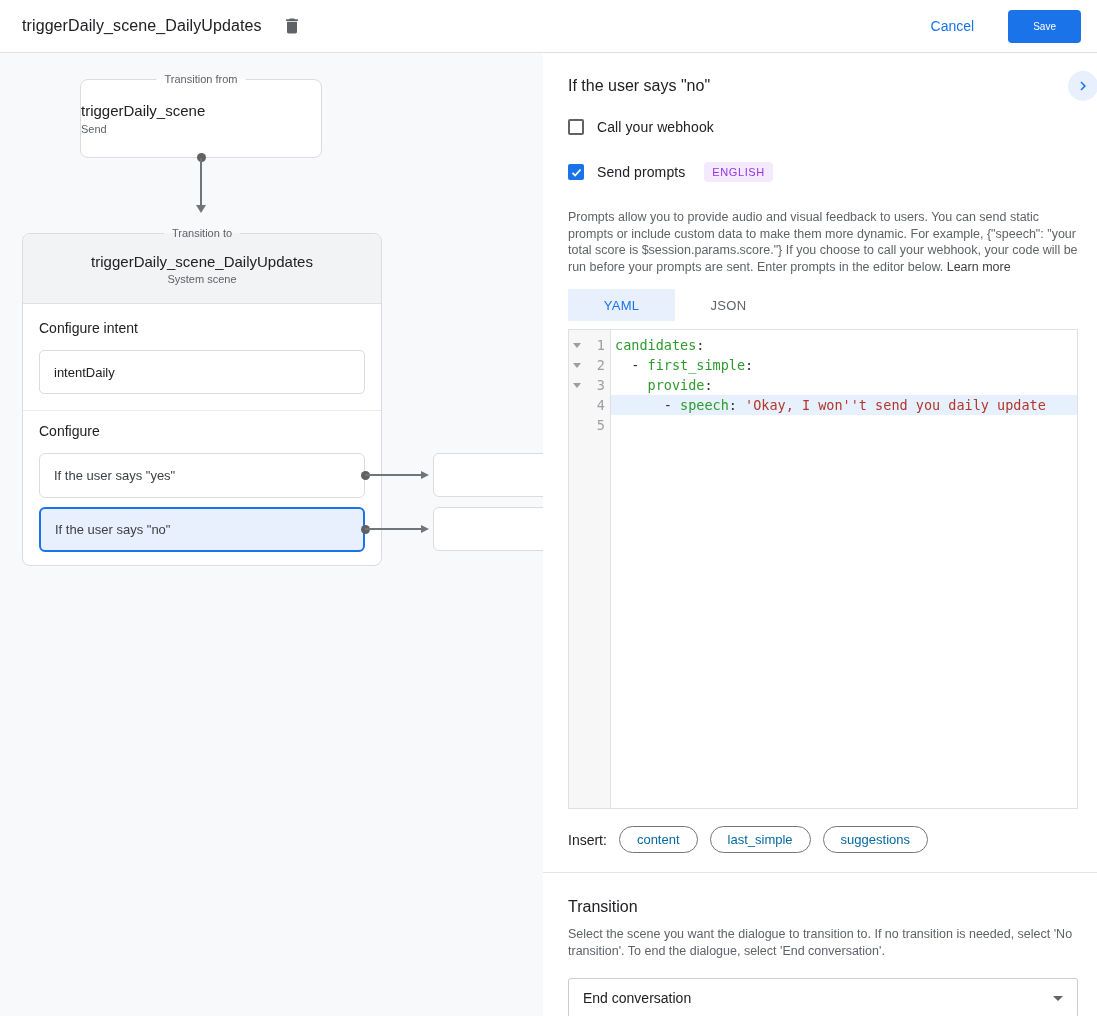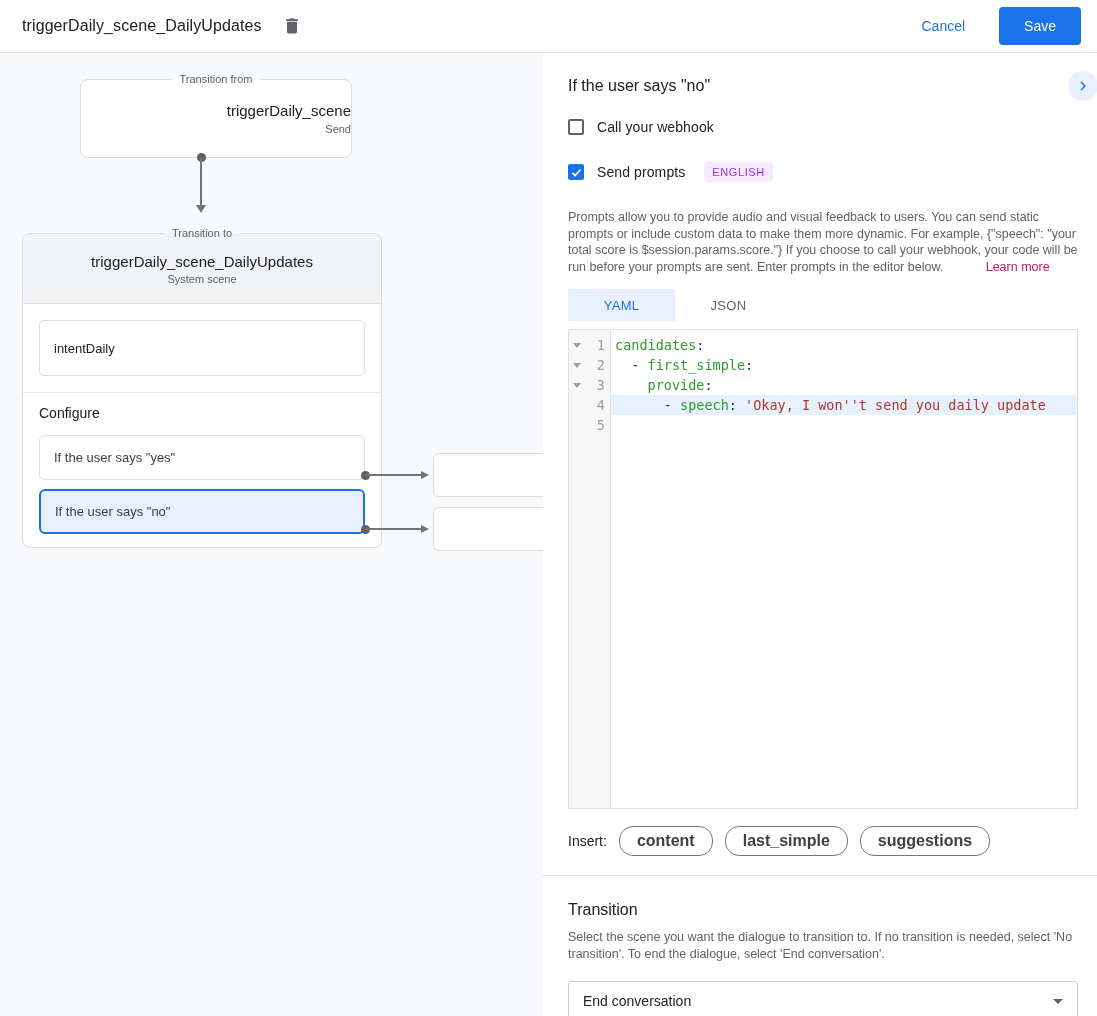--- a/index.html
+++ b/index.html
@@ -10,45 +10,45 @@
   }
   
   .topbar { height:53px; border-bottom:1px solid #e0e0e0; background:#fff;
     display:flex; align-items:center; justify-content:space-between; padding:0 16px 0 22px; }
   .topbar-left { display:flex; align-items:center; gap:18px; }
   .page-title { font-size:16px; font-weight:500; margin:0; letter-spacing:.1px; }
   .icon-btn { background:none; border:none; padding:2px; cursor:pointer; display:flex; }
   .topbar-right { display:flex; align-items:center; gap:30px; }
   .text-btn { background:none; border:none; color:#1a73e8; font-size:14px; font-weight:500;
     font-family:inherit; cursor:pointer; padding:8px 4px; }
-  .primary-btn { background:#1a73e8; color:#fff; border:none; border-radius:4px; font-size:14px;
+  .primary-btn { background:#1a73e8; color:#fff; border:none; border-radius:4px; font-size:10px;
     font-weight:500; font-family:inherit; padding:11px 25px; cursor:pointer; }
 
   .content { display:flex; height:963px; }
 
   
   .canvas { position:relative; width:543px; flex:none; background:#f8f9fa; overflow:hidden; }
   .legend { position:absolute; top:-7px; left:50%; transform:translateX(-50%); font-size:11px;
     color:#5f6368; padding:0 8px; white-space:nowrap;
     background:linear-gradient(to bottom, #f8f9fa 46%, #ffffff 46%); }
   .legend.on-gray { background:linear-gradient(to bottom, #f8f9fa 46%, #f1f3f4 46%);text-align:right; }
-  .node-from { position:absolute; left:80px; top:26px; width:272px; height:79px; background:#fff;
+  .node-from { position:absolute; left:80px; top:26px; width:242px; height:79px; background:#fff;
     border:1px solid #dadce0; border-radius:8px; display:flex; flex-direction:column;
-    align-items:flex-end; justify-content:center; gap:4px; }
+    align-items:flex-start; justify-content:center; gap:4px; }
   .node-title { font-size:15px; color:#202124; }
   .node-sub { font-size:11px; color:#5f6368; }
   .node-to { position:absolute; left:22px; top:180px; width:360px; background:#fff;
     border:1px solid #dadce0; border-radius:8px; }
   .scene-head { height:70px; background:#f1f3f4; border-bottom:1px solid #e0e0e0;
     border-radius:8px 8px 0 0; display:flex; flex-direction:column; align-items:center;
     justify-content:center; gap:3px; }
   .sec1 { padding:16px; }
   .sec2 { padding:12px 16px 13px; }
   .sec-label { font-size:14px; margin:0 0 14px; color:#202124; }
-  .intent-box { height:56px; border:1px solid #dadce0; border-radius:5px; display:flex;
+  .intent-box { height:44px; border:1px solid #dadce0; border-radius:5px; display:flex;
     align-items:center; padding:0 14px; font-size:13px; background:#fff; cursor:text; }
   .box-divider { border-top:1px solid #e8eaed; }
   .condition { height:45px; border:1px solid #dadce0; border-radius:6px; display:flex;
     align-items:center; padding:0 14px; font-size:13px; color:#3c4043; background:#fff;
     margin-bottom:9px; cursor:pointer; }
   .condition.selected { background:#e8f0fe; border:2px solid #1a73e8; }
   .dot { position:absolute; width:9px; height:9px; border-radius:50%; background:#616161; }
   .vline { position:absolute; width:2px; background:#70757a; }
   .hline { position:absolute; height:2px; background:#70757a; }
   .arrow-down { position:absolute; width:0; height:0; border-left:5px solid transparent;
@@ -69,21 +69,21 @@
   .check-row { display:flex; align-items:center; gap:13px; margin-bottom:27px; cursor:pointer; }
   .checkbox { width:16px; height:16px; border:2px solid #5f6368; border-radius:2px; background:#fff;
     flex:none; display:flex; align-items:center; justify-content:center; }
   .checkbox svg { visibility:hidden; }
   .checkbox.checked { background:#1a73e8; border-color:#1a73e8; }
   .checkbox.checked svg { visibility:visible; }
   .check-label { font-size:14px; font-weight:500; letter-spacing:.1px; }
   .lang-badge { margin-left:6px; background:#f4eafb; color:#9334e6; font-size:11px; font-weight:500;
     letter-spacing:.6px; padding:4px 8px; border-radius:4px; }
   .desc { font-size:12.5px; line-height:16.5px; color:#5f6368; margin:10px 0 0; max-width:512px; }
-  .desc a { color:#be185d; text-decoration:none; cursor:pointer;margin-left:39px; }
+  .desc a { color:#404040; text-decoration:none; cursor:pointer; }
   .tabs { display:flex; margin-top:14px;align-items:center; }
   .tab { width:107px; height:32px; display:flex; align-items:center; justify-content:center;
     font-size:13px; font-weight:500; letter-spacing:.3px; color:#5f6368; cursor:pointer; }
   .tab.active { background:#e8f0fe; color:#1a73e8; }
   .editor { margin-top:8px; height:480px; border:1px solid #e0e0e0; display:flex; background:#fff; }
   .gutter { width:42px; flex:none; background:#f7f7f7; border-right:1px solid #e0e0e0; padding-top:5px; }
   .gut-row { height:20px; position:relative; display:flex; align-items:center;
     justify-content:flex-end; padding-right:5px; cursor:pointer; }
   .lnum { font-family:"DejaVu Sans Mono", monospace; font-size:13.5px; color:#9aa0a6; }
   .fold-icon { display:none; position:absolute; left:4px; top:8px; width:0; height:0;
@@ -91,21 +91,21 @@
   .gut-row.fold .fold-icon { display:block; }
   .code { flex:1; padding-top:5px; overflow:hidden; cursor:text; }
   .crow { height:20px; line-height:20px; white-space:pre; padding-left:4px;
     font-family:"DejaVu Sans Mono", monospace; font-size:13.5px; color:#333; }
   .crow.active { background:#e7f1fd; }
   .tok.key { color:#2d9c2d; }
   .tok.str { color:#b3362c; }
   .insert-row { display:flex; align-items:center; gap:12px; margin-top:17px; }
   .insert-label { font-size:14px; }
   .chip { border:1px solid #747775; border-radius:14px; background:#fff; padding:5px 17px;
-    font-size:16px; color:#404040; font-family:inherit; cursor:pointer;font-weight:bold; }
+    font-size:13px; color:#0369a1; font-family:inherit; cursor:pointer; }
   .panel-divider { border-top:1px solid #e4e4e4; }
   .trans-sec { padding:25px 19px 0 25px; }
   .select { margin-top:19px; height:40px; border:1px solid #ccc; border-radius:3px; background:#fff;
     display:flex; align-items:center; justify-content:space-between; padding:0 14px;
     font-size:14px; cursor:pointer; }
   .caret { width:0; height:0; border-left:5px solid transparent; border-right:5px solid transparent;
     border-top:5px solid #5f6368; }
 </style>
 </head>
 <body>
@@ -141,20 +141,21 @@
     <div class="vline" style="left:200px; top:105px; height:47px;"></div>
     <div class="arrow-down" style="left:196px; top:152px;"></div>
 
     <div class="node-to">
       <span class="legend on-gray">Transition to</span>
       <div class="scene-head">
         <div class="node-title">triggerDaily_scene_DailyUpdates</div>
         <div class="node-sub">System scene</div>
       </div>
       <div class="sec1">
+        <div class="sec-label">Configure intent</div>
         <div class="intent-box">
           <span>intentDaily</span>
         </div>
       </div>
       <div class="box-divider"></div>
       <div class="sec2">
         <div class="sec-label">Configure</div>
         <div class="condition">
           <span>If the user says "yes"</span>
         </div>

